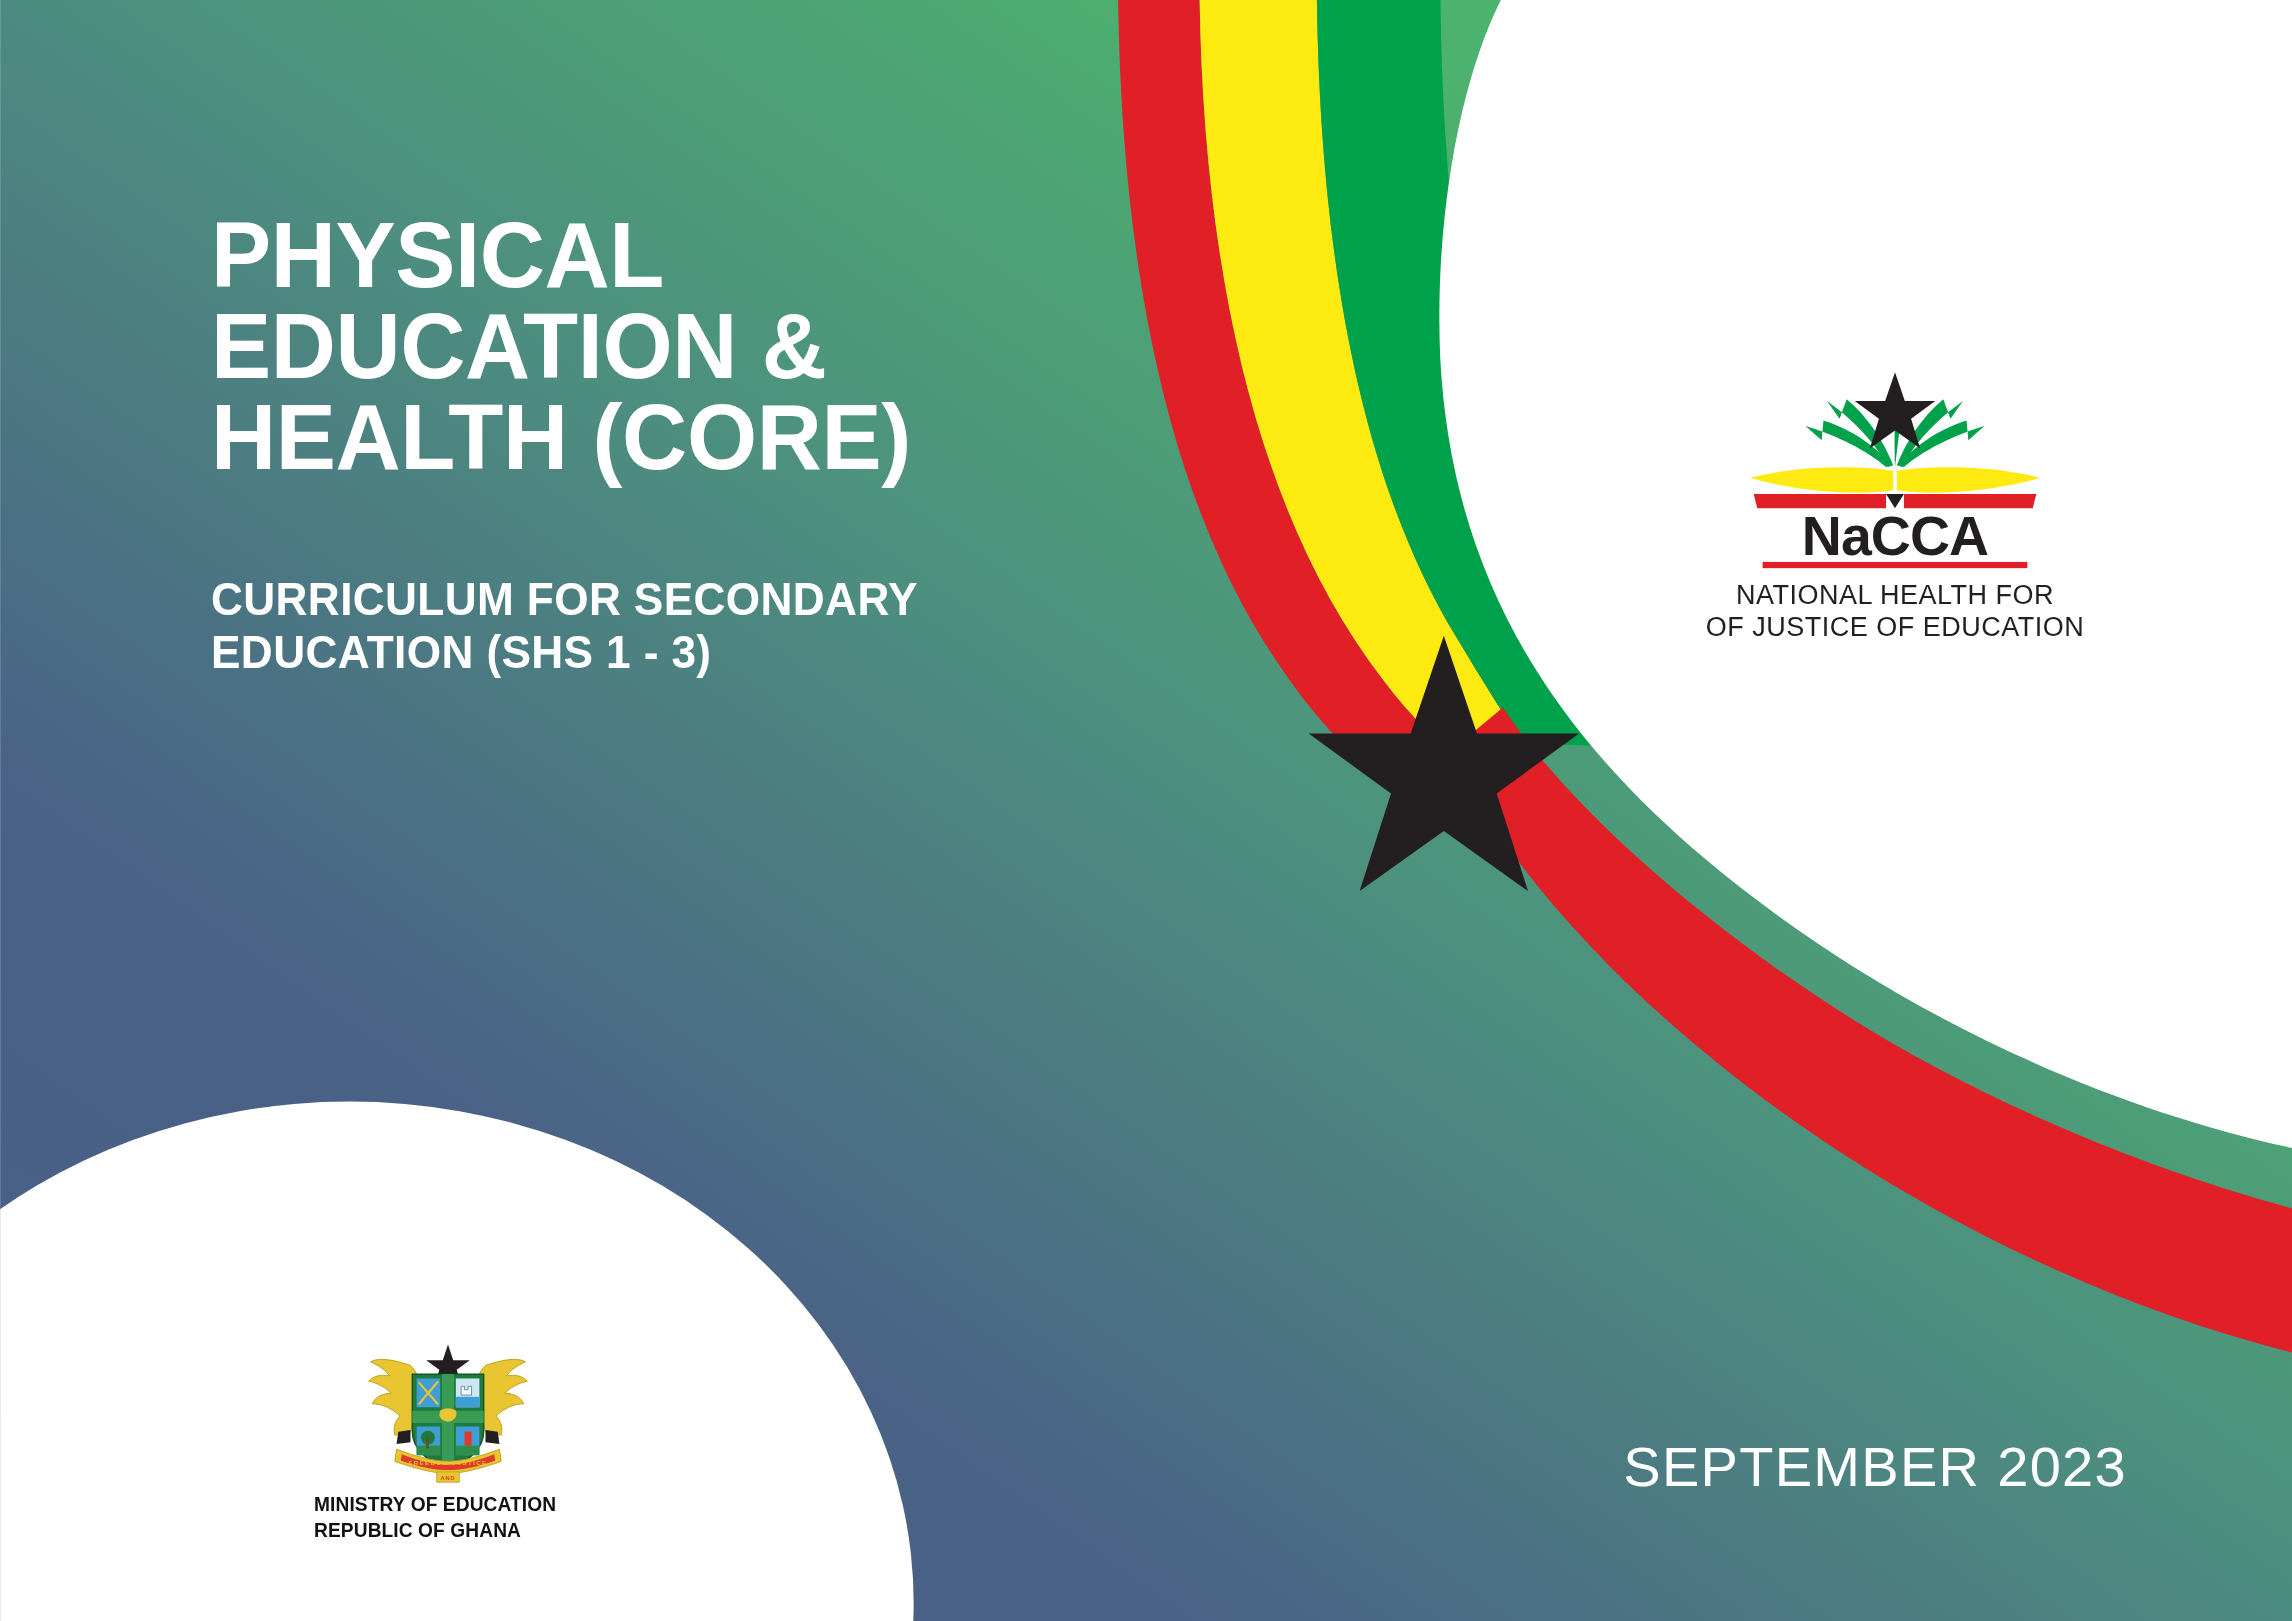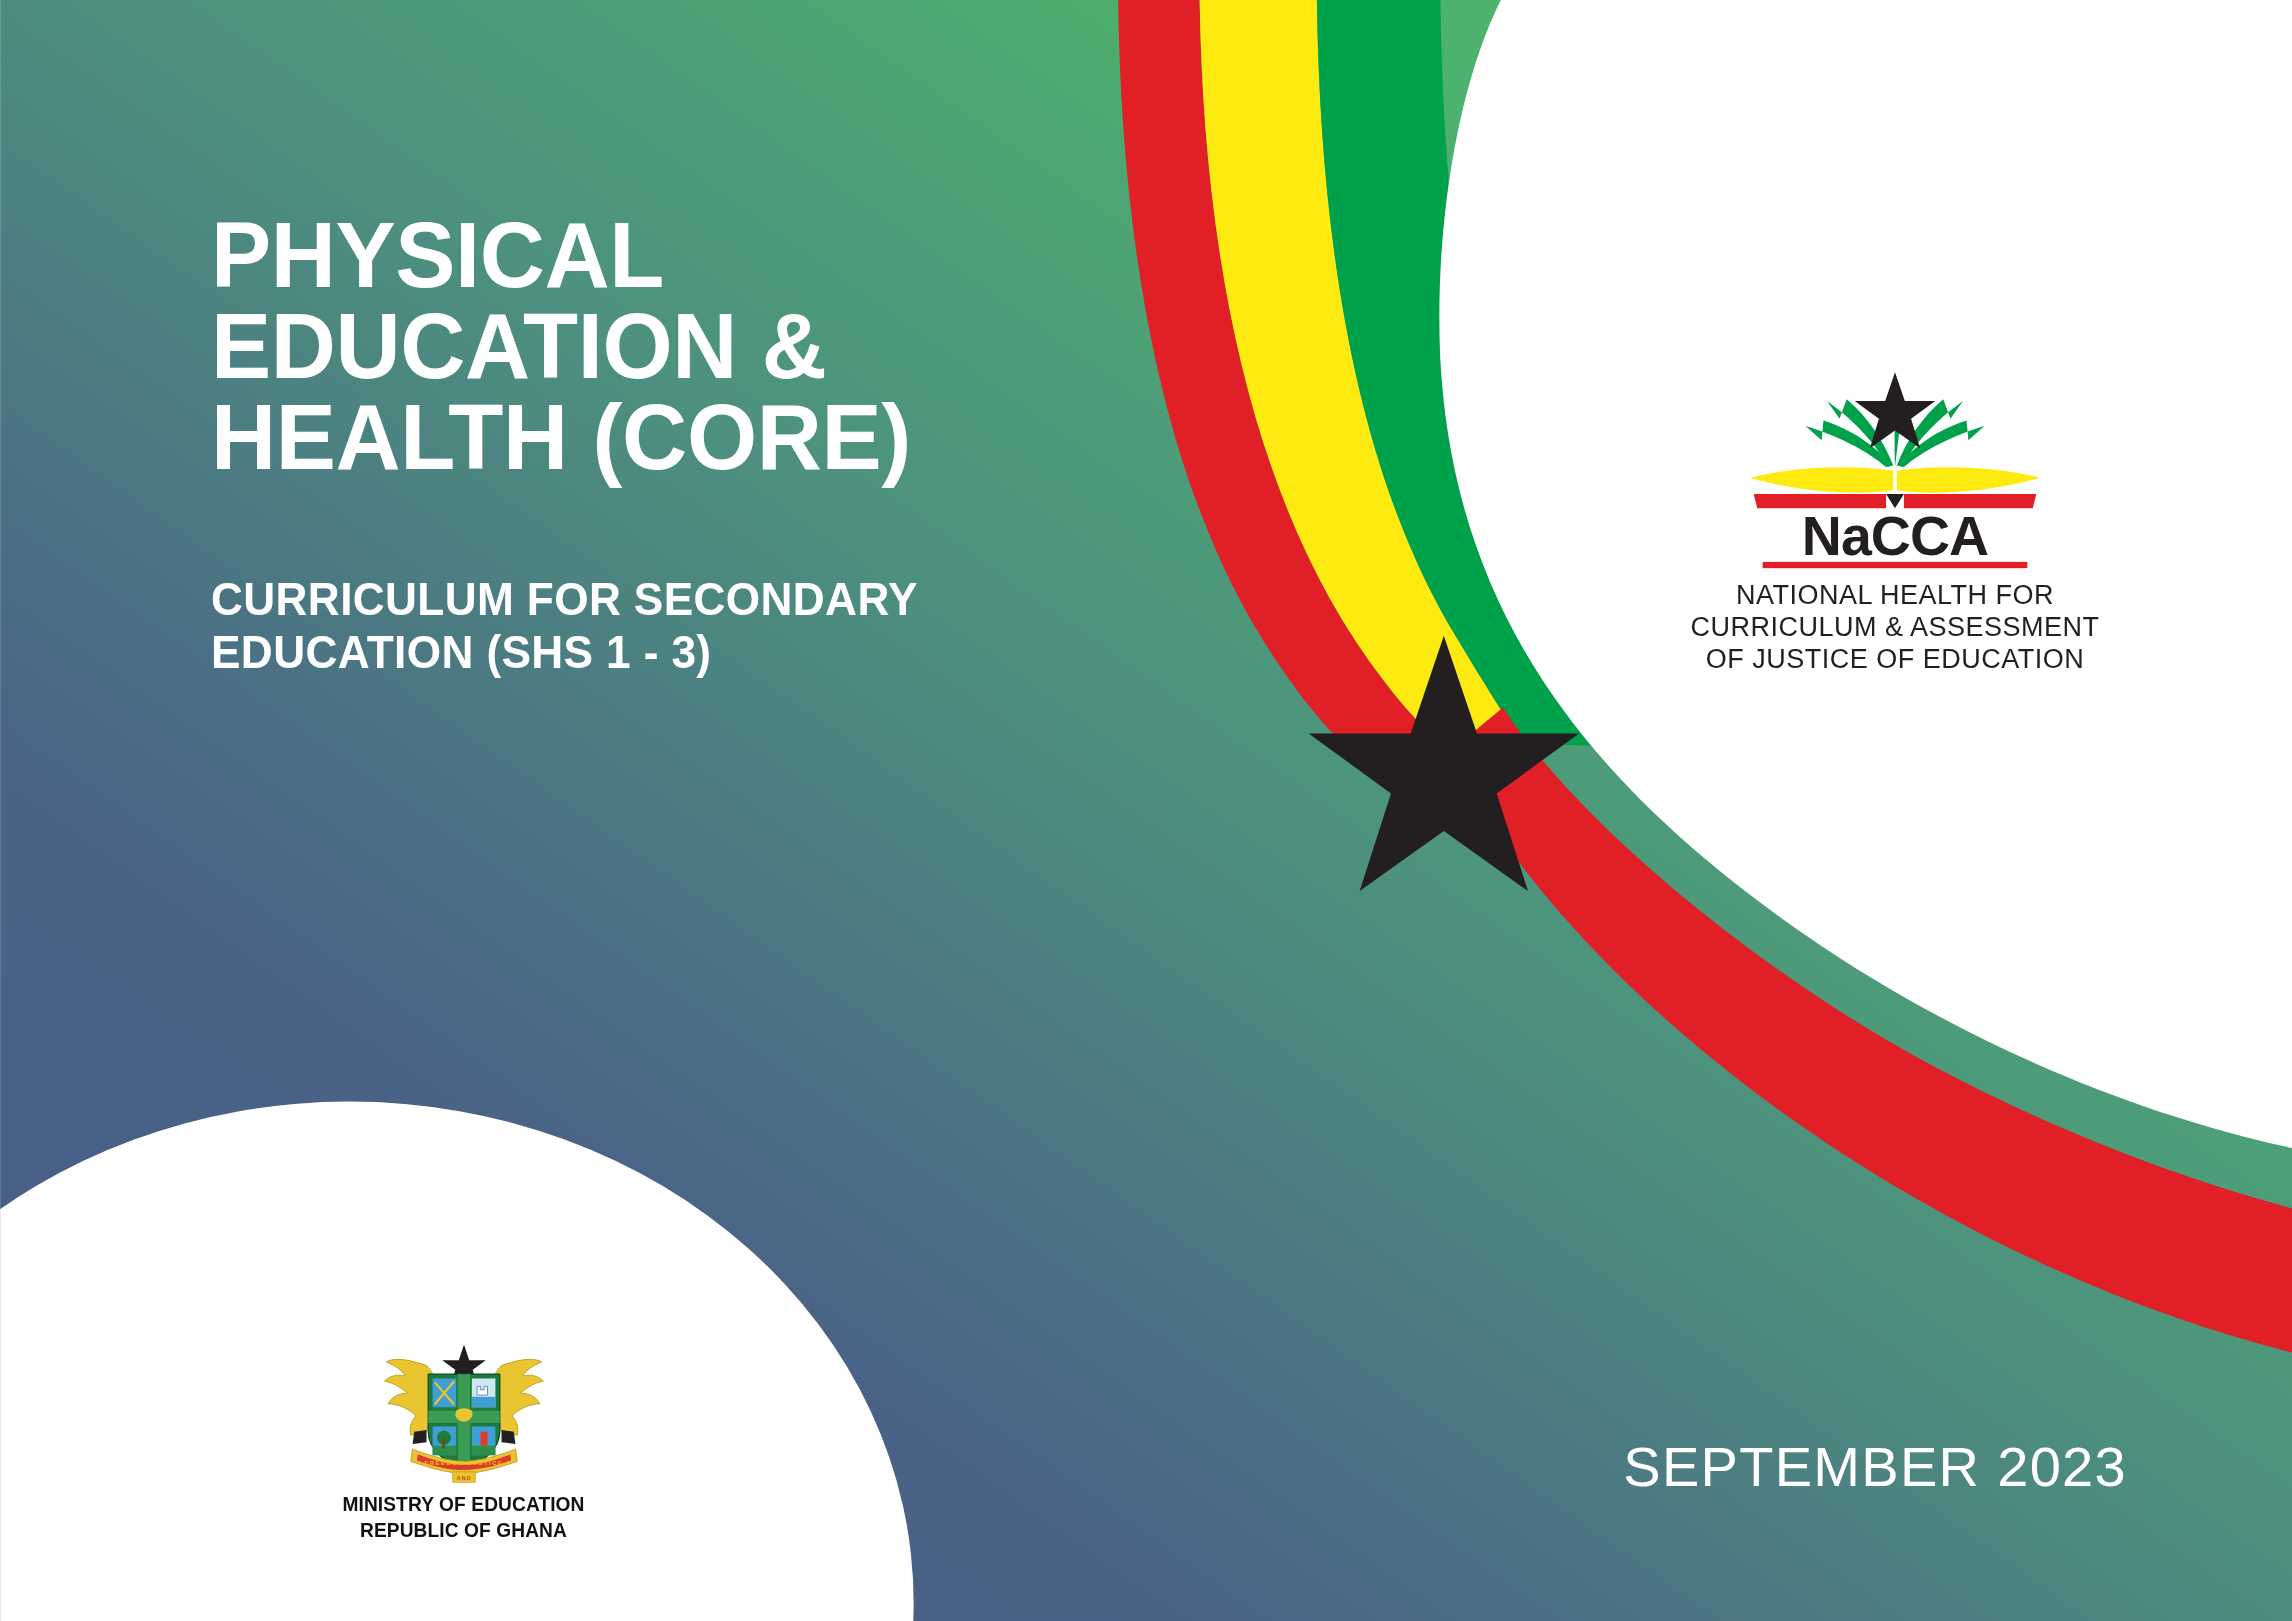--- a/index.html
+++ b/index.html
@@ -85,25 +85,25 @@
     font-family: "Liberation Sans", sans-serif;
     font-size: 27px;
     line-height: 1.18;
     letter-spacing: 0.5px;
     white-space: nowrap;
   }
 
   
   #moe-block {
     position: absolute;
-    left: 320px;
+    left: 304px;
     top: 1334px;
     width: 287px;
     z-index: 6;
-    text-align: center;
+    text-align: left;
   }
   #moe-arms {
     width: 184px;
     height: 157px;
     display: block;
     margin: 0 auto;
   }
   .moe-line {
     color: #111111;
     font-family: "Liberation Sans", sans-serif;
@@ -234,21 +234,20 @@
       </g>
 
       <path d="M170 144 L 190 144 L 180 160 Z" fill="#231f20"></path>
 
       <text x="180" y="212" text-anchor="middle" font-family="Liberation Sans, sans-serif" font-weight="bold" font-size="62" fill="#231f20" letter-spacing="-1">NaCCA</text>
 
       <rect x="32" y="220" width="296" height="7" fill="#e01f26"></rect>
     </svg>
     <div id="nacca-sub">
       <div class="nacca-sub-line">NATIONAL HEALTH FOR</div>
-      <div class="nacca-sub-line">CURRICULUM &amp; ASSESSMENT</div>
       <div class="nacca-sub-line">OF JUSTICE OF EDUCATION</div>
     </div>
   </div>
 
   <div id="moe-block">
     <svg id="moe-arms" viewBox="0 0 210 180" xmlns="http://www.w3.org/2000/svg">
 
       <g fill="#e8c531" stroke="#b99a18" stroke-width="1">
         <path d="M62 36 C 44 30, 26 26, 16 32 C 26 36, 34 42, 38 48
                  C 28 46, 20 48, 14 54 C 24 56, 34 62, 40 68

